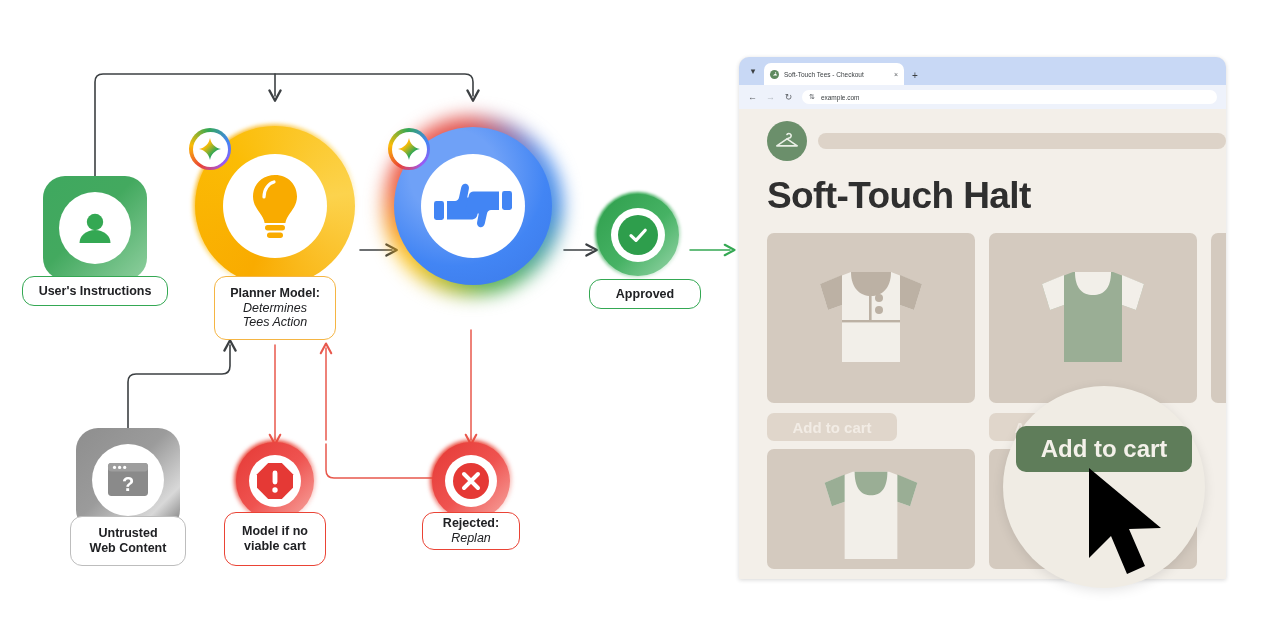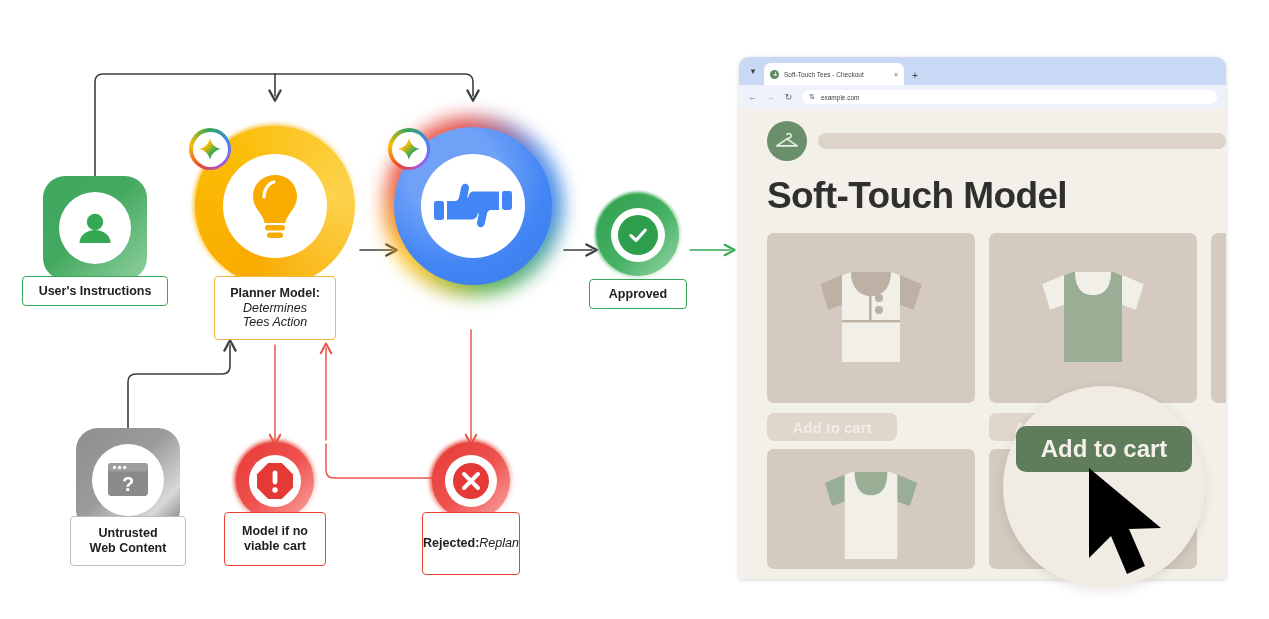--- a/index.html
+++ b/index.html
@@ -5,21 +5,21 @@
   html,body{margin:0;padding:0;}
   body{
     width:1269px;height:619px;position:relative;overflow:hidden;
     background:#ffffff;
     font-family:"Liberation Sans",sans-serif;
     -webkit-font-smoothing:antialiased;
   }
   .stage{position:absolute;inset:0;}
   .label-box{
     position:absolute;background:#ffffff;border:1.5px solid #cfcfcf;
-    border-radius:4px;display:flex;align-items:center;justify-content:center;
+    border-radius:12px;display:flex;align-items:center;justify-content:center;
     text-align:center;line-height:1.18;color:#202124;z-index:6;
     box-sizing:border-box;padding:5px 12px;
   }
   .label-box .t1{font-weight:700;font-size:12.5px;display:block;}
   .label-box .t2{font-style:italic;font-weight:400;font-size:12.5px;display:block;}
   .lb-green{border-color:#34a853;}
   .lb-amber{border-color:#f5b543;}
   .lb-gray{border-color:#bdbdbd;}
   .lb-red{border-color:#ea4335;}
   .lb-plain{border-color:#d2d2d2;}
@@ -243,21 +243,21 @@
   <div class="appr-glow"></div>
   <div class="ring appr-ring">
     <div class="inner">
       <div class="appr-dot">
         <svg width="24" height="24" viewBox="0 0 24 24" aria-hidden="true">
           <path d="M5,12.6 L10,17.4 L19.2,7.2" fill="none" stroke="#fff" stroke-width="3.2" stroke-linecap="round" stroke-linejoin="round"></path>
         </svg>
       </div>
     </div>
   </div>
-  <div class="label-box lb-green" style="left:589px;top:279px;width:98px;height:30px;">
+  <div class="label-box lb-green" style="left:589px;top:279px;width:112px;height:30px;">
     <span class="t1">Approved</span>
   </div>
 
   <div class="tile tile-gray" style="left:76px;top:428px;width:104px;height:104px;">
     <div class="disc" style="width:72px;height:72px;">
       <svg width="48" height="44" viewBox="0 0 48 44" aria-hidden="true">
         <rect x="4" y="5" width="40" height="33" rx="3.4" fill="#8a8a8a"></rect>
         <rect x="4" y="5" width="40" height="8.5" rx="3.4" fill="#9e9e9e"></rect>
         <circle cx="10.5" cy="9.4" r="1.6" fill="#fff"></circle>
         <circle cx="15.6" cy="9.4" r="1.6" fill="#fff"></circle>
@@ -288,21 +288,21 @@
 
   <div class="err-glow" style="left:430px;top:440px;width:82px;height:82px;"></div>
   <div class="ring err-ring" style="left:432px;top:442px;width:78px;height:78px;">
     <div class="inner" style="width:52px;height:52px;">
       <svg width="40" height="40" viewBox="0 0 40 40" aria-hidden="true">
         <circle cx="20" cy="20" r="18" fill="#e53935"></circle>
         <path d="M13,13 L27,27 M27,13 L13,27" stroke="#fff" stroke-width="4" stroke-linecap="round"></path>
       </svg>
     </div>
   </div>
-  <div class="label-box lb-red" style="left:422px;top:512px;width:98px;height:63px;flex-direction:row;">
+  <div class="label-box lb-red" style="left:422px;top:512px;width:98px;height:38px;flex-direction:column;">
     <span class="t1">Rejected:</span>
     <span class="t2">Replan</span>
   </div>
 
   <div class="browser">
 
     <div class="tabstrip">
       <div class="tabchev">▾</div>
       <div class="tab">
         <span class="tabfav">
@@ -330,21 +330,21 @@
       <div class="sitehead">
         <div class="logo">
           <svg width="26" height="24" viewBox="0 0 30 26" aria-hidden="true">
             <path d="M15,5.5 a2.6,2.6 0 1 1 2.2,4 L15,10.6" fill="none" stroke="#e9efe6" stroke-width="1.9" stroke-linecap="round"></path>
             <path d="M15,10.6 L3.2,18.6 L26.8,18.6 Z" fill="none" stroke="#e9efe6" stroke-width="1.9" stroke-linejoin="round"></path>
           </svg>
         </div>
         <div class="navbar"></div>
       </div>
 
-      <h1 class="shoptitle">Soft-Touch Model</h1>
+      <h1 class="shoptitle">Soft-Touch Halt</h1>
 
       <div class="grid">
         <div class="card">
           <div class="thumb">
             <svg width="150" height="120" viewBox="0 0 150 120" aria-hidden="true">
               <path d="M55,14 L95,14 L126,26 L118,52 L104,47 L104,104 L46,104 L46,47 L32,52 L24,26 Z" fill="#f2efe9"></path>
               <path d="M55,14 L95,14 C95,30 86,38 75,38 C64,38 55,30 55,14 Z" fill="#bcb1a4"></path>
               <path d="M24,26 L46,17 L46,47 L32,52 Z" fill="#bcb1a4"></path>
               <path d="M126,26 L104,17 L104,47 L118,52 Z" fill="#bcb1a4"></path>
               <rect x="73" y="30" width="2.6" height="32" fill="#bcb1a4"></rect>

